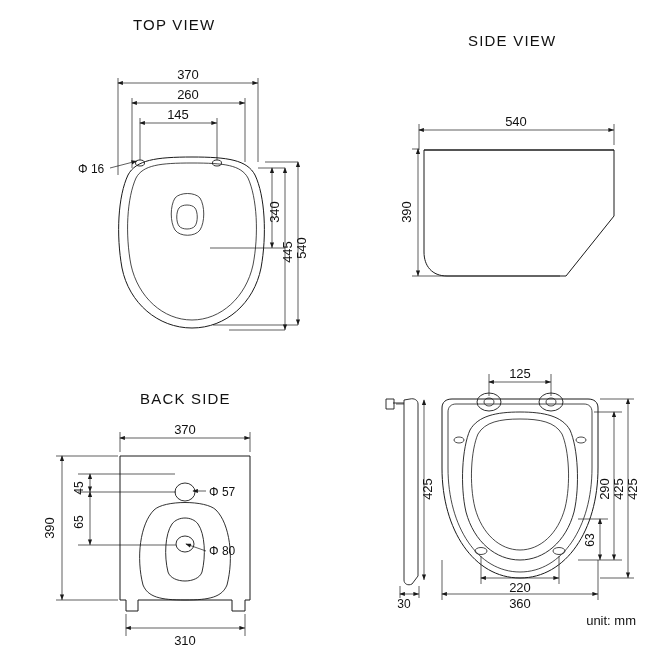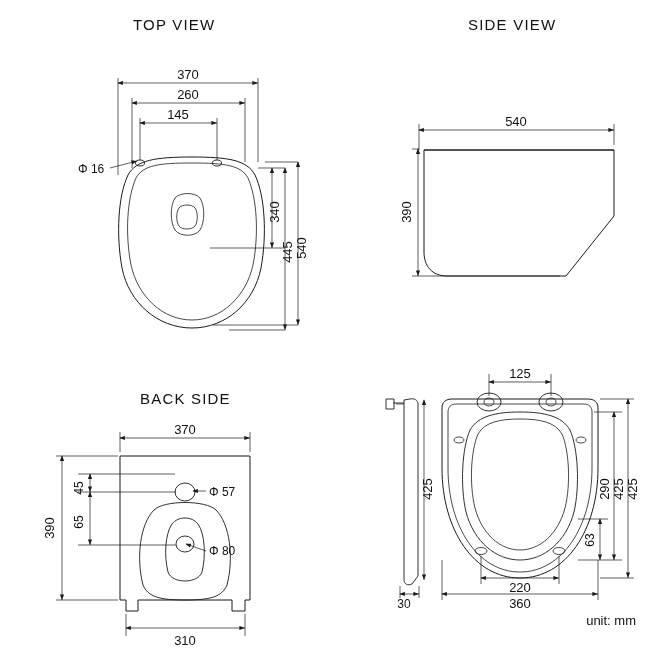--- a/index.html
+++ b/index.html
@@ -15,21 +15,21 @@
   .ttl{
     position:absolute;
     font-size:15px;
     letter-spacing:1.2px;
     font-weight:400;
     color:#111;
     white-space:nowrap;
     text-align:center;
   }
   #title-top{left:133px;top:16px;}
-  #title-side{left:468px;top:16px;}
+  #title-side{left:468px;top:32px;}
   #title-back{left:140px;top:390px;}
   #unit-label{
     position:absolute;right:14px;bottom:22px;
     font-size:13px;color:#111;white-space:nowrap;
   }
   text{font-family:"Liberation Sans", sans-serif;fill:#111;}
 </style>
 </head>
 <body>
 

